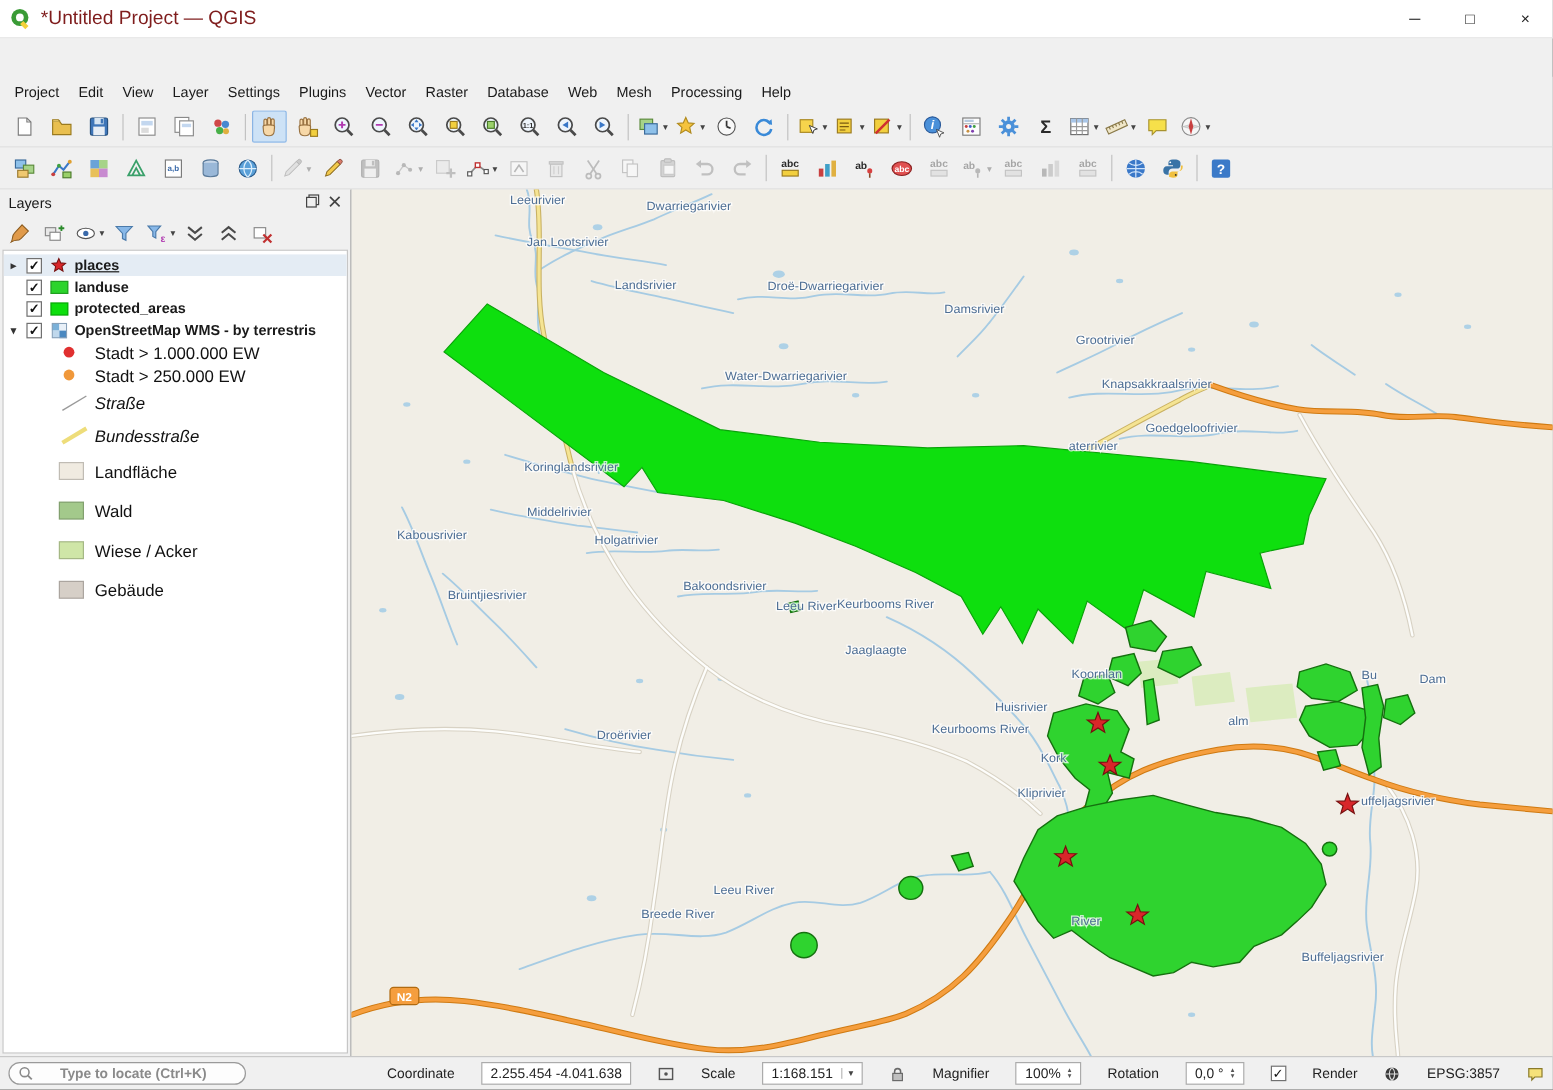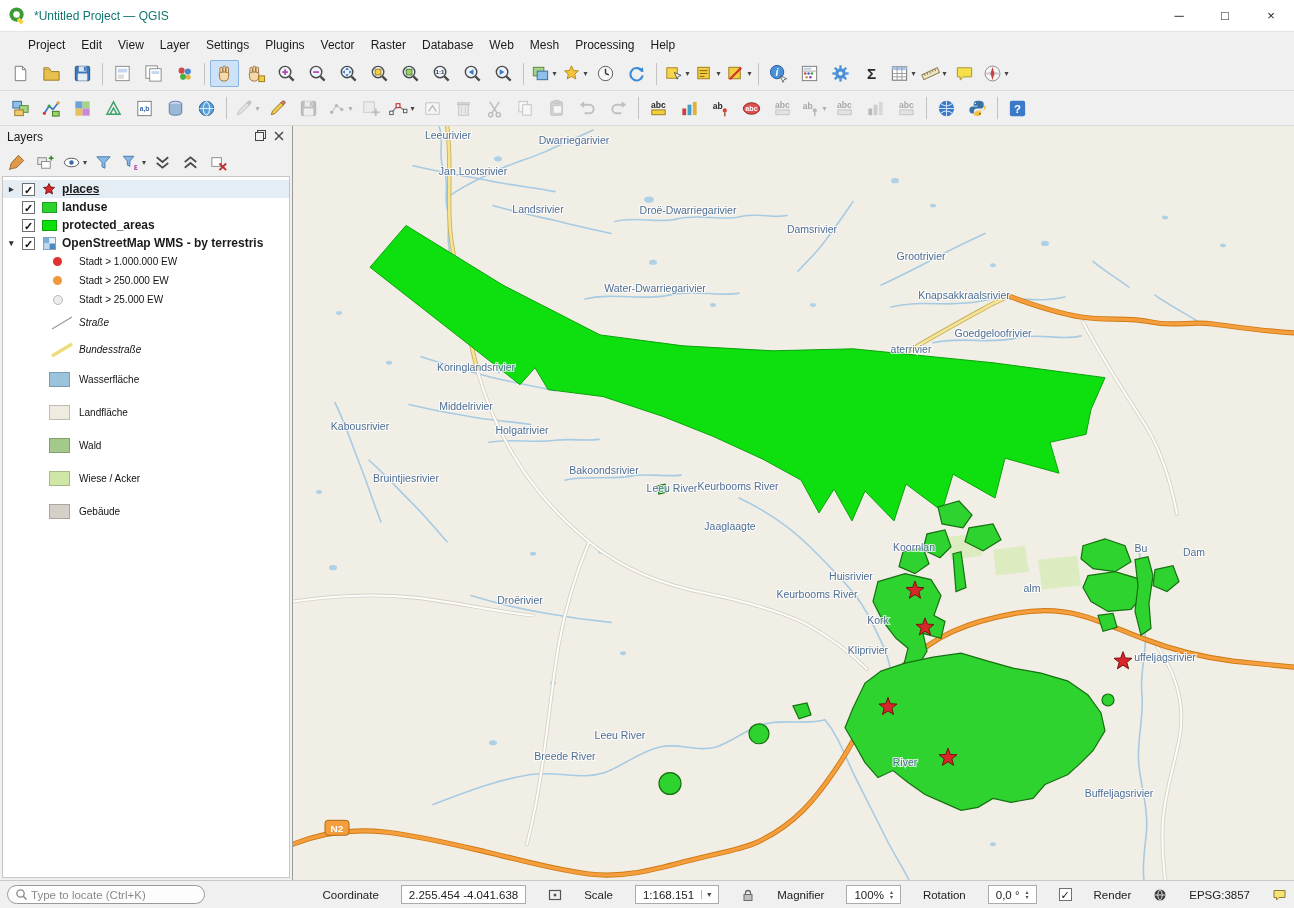--- a/index.html
+++ b/index.html
@@ -1,25 +1,25 @@
 <!DOCTYPE html>
 <html><head>
 <meta charset="utf-8">
 <style>
   html,body{margin:0;padding:0;background:#6b6b6b;}
   .window{width:1294px;height:908px;display:flex;flex-direction:column;background:#f0f0f0;
     font-family:"Liberation Sans",sans-serif;font-size:12px;color:#1a1a1a;overflow:hidden;}
   
   .titlebar{height:31px;background:#ffffff;display:flex;align-items:center;flex:none;border-bottom:1px solid #e4e4e4;}
   .title-icon{margin-left:8px;width:19px;height:19px;flex:none;}
-  .title-text{margin-left:7px;font-size:12px;color:#0f766e;}
+  .title-text{margin-left:7px;font-size:16px;color:#7f1d1d;}
   .win-controls{margin-left:auto;display:flex;height:100%;}
   .win-btn{width:46px;height:100%;display:flex;align-items:center;justify-content:center;font-size:13px;color:#222;}
   
-  .menubar{height:25px;display:flex;align-items:center;padding-left:20px;background:#f0f0f0;flex:none;}
+  .menubar{height:25px;display:flex;align-items:center;padding-left:4px;background:#f0f0f0;flex:none;margin-top:32px;}
   .menu-item{padding:3px 8px;}
   
   .toolbar{display:flex;align-items:center;padding-left:5px;background:#f0f0f0;flex:none;border-bottom:1px solid #dcdcdc;}
   #toolbar1{height:33px;}
   #toolbar2{height:34px;}
   .tb-btn{height:27px;min-width:27px;display:flex;align-items:center;justify-content:center;border-radius:2px;margin:0 1px;padding:0 1px;}
   .tb-btn.active{background:#cde2f6;box-shadow:inset 0 0 0 1px #8ab4e4;}
   .tb-btn.off{filter:grayscale(1) opacity(.38);}
   .tb-ic{display:flex;}
   .dd-arrow{font-size:8px;color:#444;margin-left:1px;}
@@ -33,35 +33,35 @@
   .panel-tools .tb-btn{height:23px;min-width:23px;}
   .layer-tree{flex:1;background:#ffffff;border:1px solid #c6c6c6;margin:0 2px 2px 2px;overflow:hidden;padding-top:3px;}
   .tree-row{display:flex;align-items:center;height:18px;padding-left:6px;font-weight:bold;font-size:12px;}
   .tree-row.selected{background:#e4ecf4;}
   .tree-arrow{width:13px;font-size:9px;color:#333;flex:none;}
   .cbx{width:13px;height:13px;border:1px solid #707070;background:#fff;font-size:11px;line-height:12px;
     text-align:center;flex:none;box-sizing:border-box;color:#111;}
   .tree-row .cbx{margin-right:5px;}
   .tree-swatch{width:18px;margin-right:4px;display:flex;justify-content:center;align-items:center;flex:none;}
   .sw-rect{display:inline-block;width:15px;height:11px;border:1px solid rgba(0,0,0,.25);box-sizing:border-box;}
-  .legend-row{display:flex;align-items:center;padding-left:46px;font-size:10px;font-weight:normal;color:#111;}
+  .legend-row{display:flex;align-items:center;padding-left:46px;font-size:14px;font-weight:normal;color:#111;}
   .legend-row.h19{height:19px;} .legend-row.h27{height:27px;font-style:italic;} .legend-row.h33{height:33px;}
   .legend-swatch{width:30px;display:flex;align-items:center;flex:none;}
   .sw-dot{display:inline-block;width:9px;height:9px;border-radius:50%;margin-left:4px;}
   .sw-dot-sm{width:8px;height:8px;}
   .sw-bigrect{display:inline-block;width:21px;height:15px;border:1px solid rgba(0,0,0,.2);box-sizing:border-box;}
   .map-wrap{flex:1;background:#f1eee6;min-width:0;}
   .map-wrap svg{display:block;width:100%;height:100%;}
   svg text{font-family:"Liberation Sans",sans-serif;}
   .maplabel{paint-order:stroke;stroke:#ffffff;stroke-width:2.2px;stroke-opacity:.75;}
   
   .statusbar{height:27px;background:#f0f0f0;border-top:1px solid #c8c8c8;display:flex;align-items:center;
     padding:0 7px;flex:none;font-size:11.5px;color:#222;}
   .locate-box{width:198px;height:19px;border:1px solid #9a9a9a;border-radius:10px;background:#fdfdfd;
-    display:flex;align-items:center;padding:0 7px;gap:3px;color:#8a8a8a;flex:none;box-sizing:border-box;}
+    display:flex;align-items:center;padding:0 7px;gap:22px;color:#8a8a8a;flex:none;box-sizing:border-box;font-weight:bold;}
   .sb-right{margin-left:auto;display:flex;align-items:center;gap:22px;}
   .sb-box{background:#fff;border:1px solid #ababab;height:19px;padding:0 7px;display:flex;align-items:center;box-sizing:border-box;}
   .sb-combo .combo-dd{border-left:1px solid #b8b8b8;margin-left:7px;padding-left:5px;font-size:8px;color:#444;}
   .spin{display:flex;flex-direction:column;font-size:6px;line-height:5px;color:#555;margin-left:6px;}
   .sb-icon{display:flex;align-items:center;}
 </style>
 </head>
 <body>
 
 <div class="window">
@@ -836,47 +836,35 @@
               <span class="sw-dot" style="background:#e03030"></span>
             </span>
             <span>Stadt &gt; 1.000.000 EW</span>
           </div>
           <div class="legend-row h19">
             <span class="legend-swatch">
               <span class="sw-dot" style="background:#f0983a"></span>
             </span>
             <span>Stadt &gt; 250.000 EW</span>
           </div>
-          <div class="legend-row h19">
-            <span class="legend-swatch">
-              <span class="sw-dot sw-dot-sm" style="background:#ececec;border:1px solid #b8b8b8"></span>
-            </span>
-            <span>Stadt &gt; 25.000 EW</span>
-          </div>
           <div class="legend-row h27">
             <span class="legend-swatch">
               <svg width="26" height="18">
                 <line x1="3" y1="15" x2="23" y2="3" stroke="#9a9a9a" stroke-width="1.2"></line>
               </svg>
             </span>
             <span>Straße</span>
           </div>
           <div class="legend-row h27">
             <span class="legend-swatch">
               <svg width="26" height="18">
                 <line x1="3" y1="15" x2="23" y2="3" stroke="#eedd7a" stroke-width="3.5"></line>
               </svg>
             </span>
             <span>Bundesstraße</span>
-          </div>
-          <div class="legend-row h33">
-            <span class="legend-swatch">
-              <span class="sw-bigrect" style="background:#9cc3dc"></span>
-            </span>
-            <span>Wasserfläche</span>
           </div>
           <div class="legend-row h33">
             <span class="legend-swatch">
               <span class="sw-bigrect" style="background:#f0ebe1"></span>
             </span>
             <span>Landfläche</span>
           </div>
           <div class="legend-row h33">
             <span class="legend-swatch">
               <span class="sw-bigrect" style="background:#a3c98b"></span>

